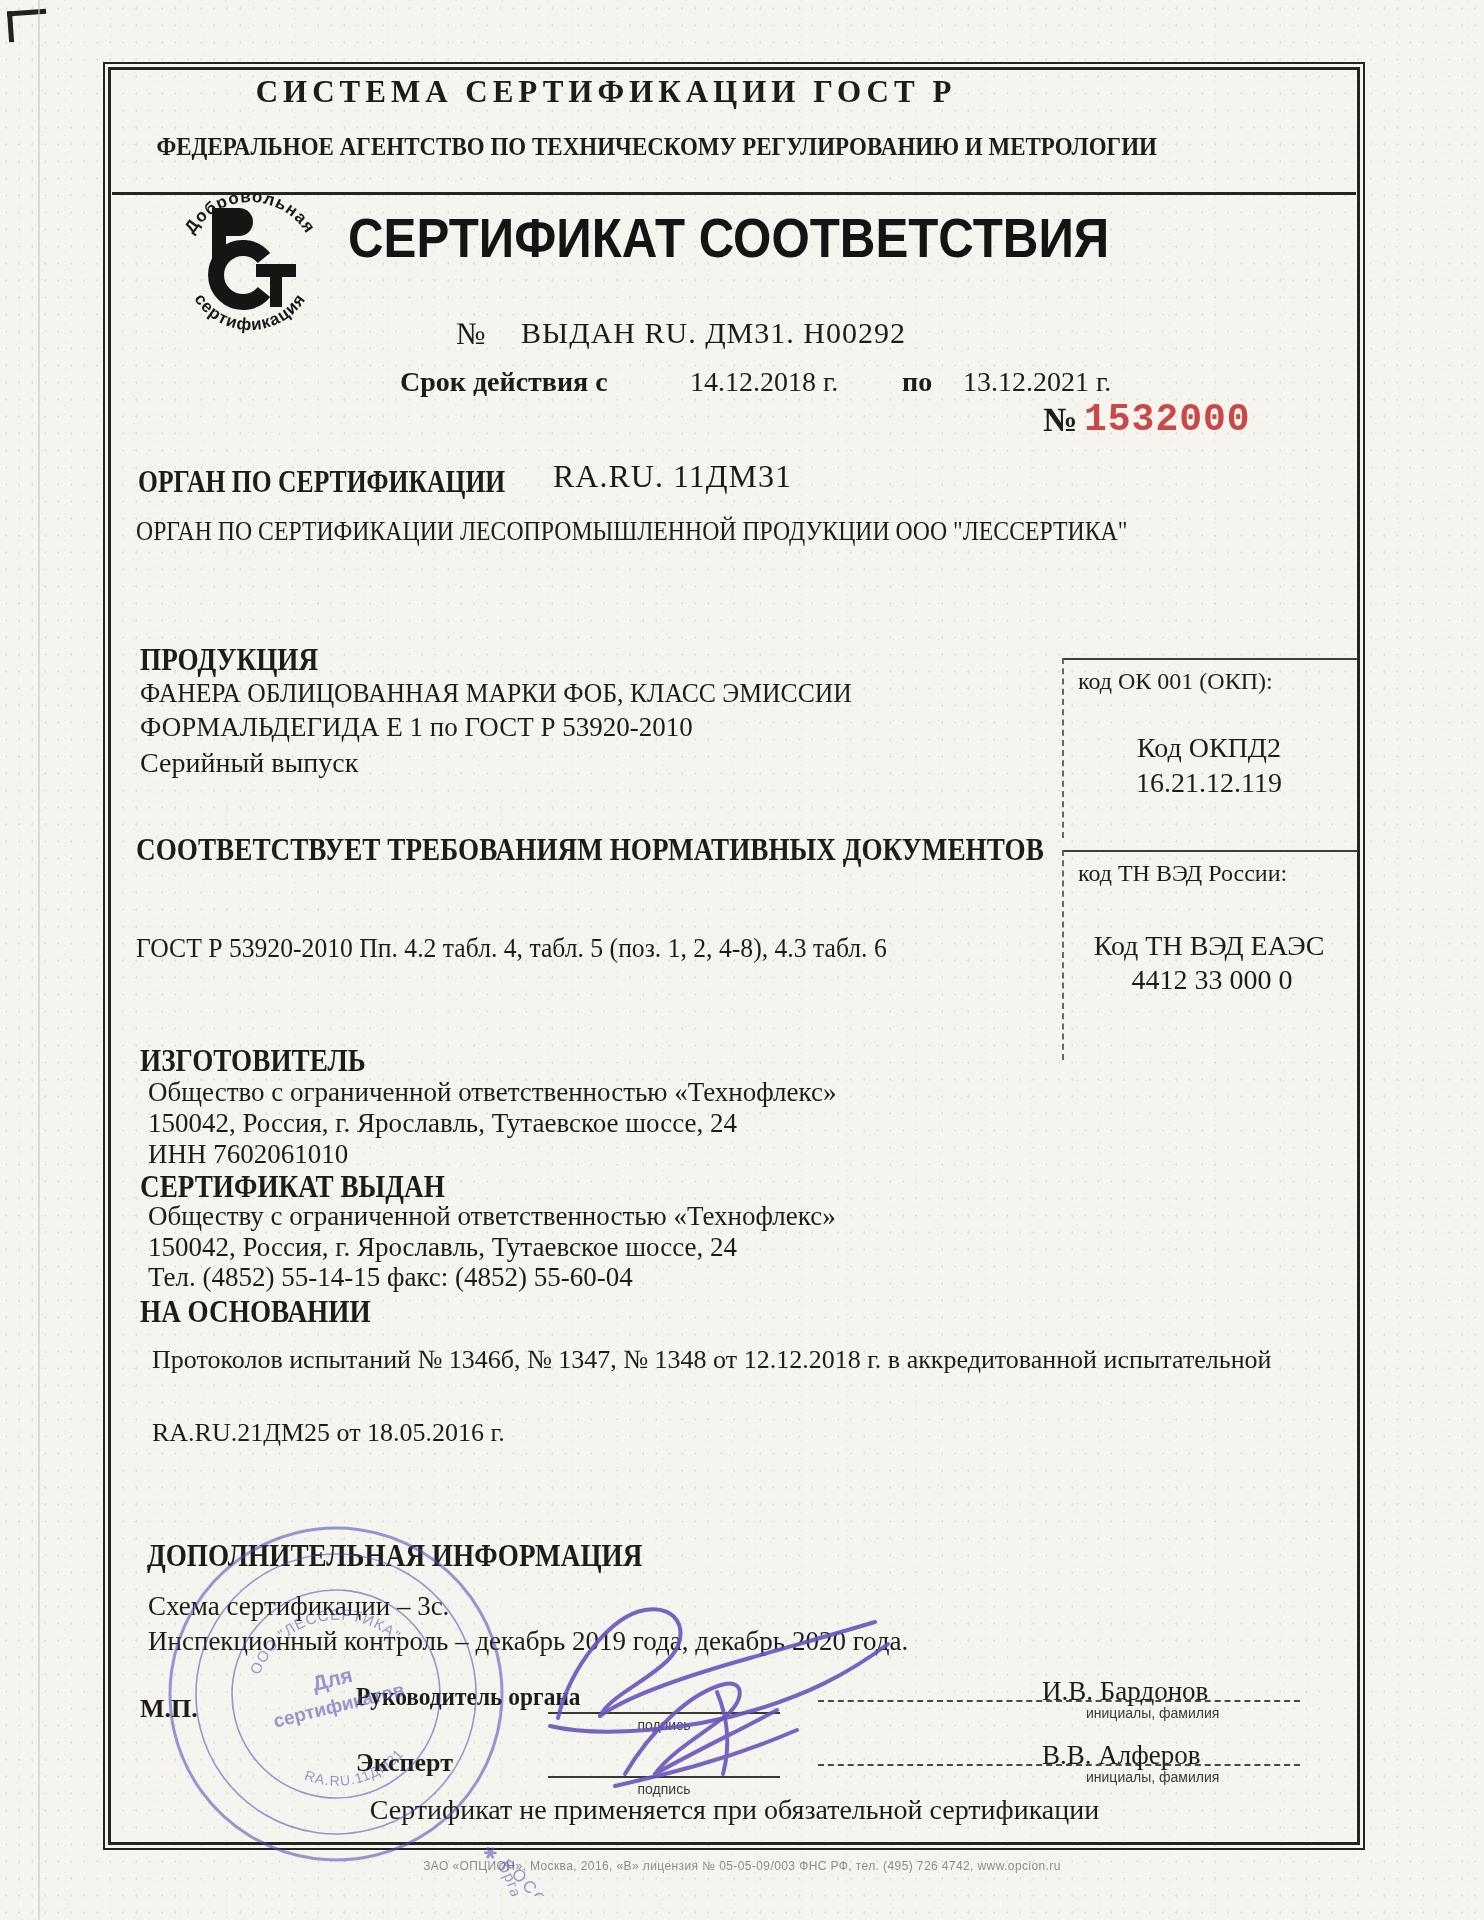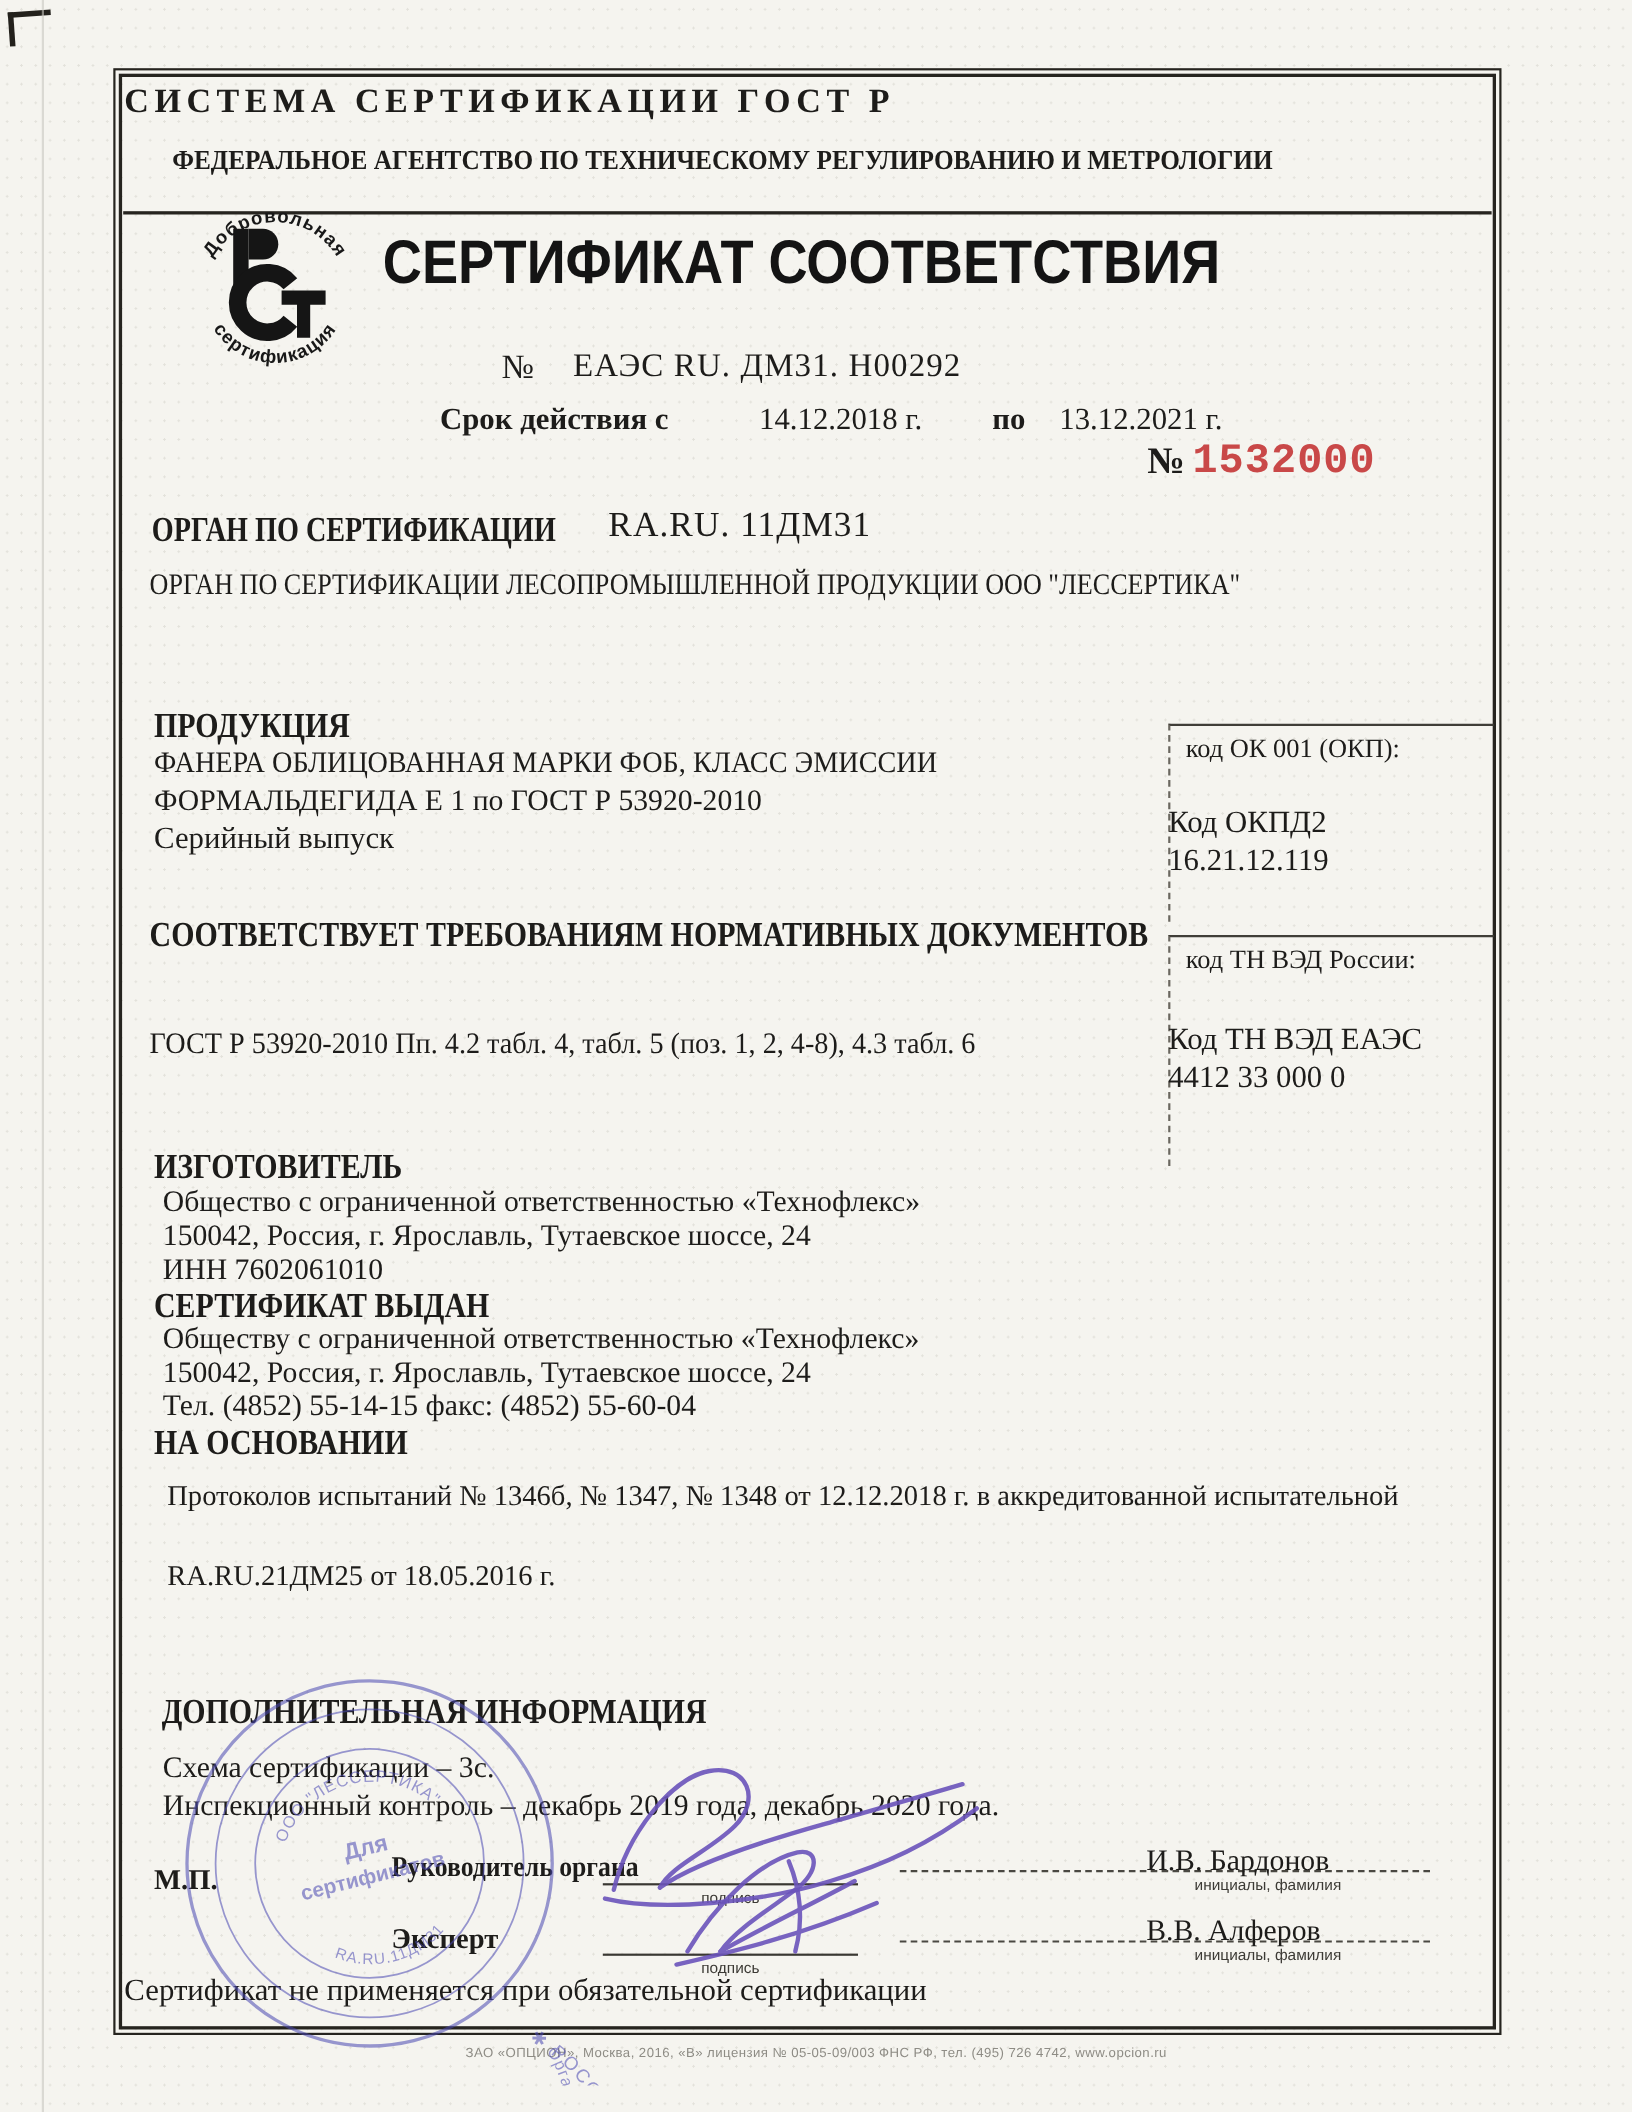--- a/index.html
+++ b/index.html
@@ -11,21 +11,21 @@
         background-size:13px 17px,23px 9px;background-position:0 0,7px 5px}
   .scan-corner{position:absolute;left:8px;top:10px;width:34px;height:26px;
         border-left:5px solid #23211c;border-top:5px solid #23211c;transform:rotate(-4deg)}
   .scan-edge{position:absolute;left:38px;top:0;width:2px;height:100%;background:#c8c6bf;opacity:.6}
   .frame{position:absolute;left:103px;top:62px;width:1258px;height:1784px;border:2px solid #26241f}
   .frame::before{content:"";position:absolute;inset:3px;border:3px solid #26241f}
   .hdr-sep{position:absolute;left:112px;top:192px;width:1244px;height:3px;background:#26241f}
 
   .t{position:absolute;line-height:1.15;white-space:nowrap}
   .b{font-weight:bold}
-  .ctr{}
+  .ctr{text-align:center}
   .sx{display:inline-block;transform-origin:0 50%}
   .sx80{transform:scaleX(.80)} .sx85{transform:scaleX(.85)} .sx88{transform:scaleX(.88)}
   .sx90{transform:scaleX(.90)} .sx92{transform:scaleX(.92)} .sx95{transform:scaleX(.95)}
   .ctr .sx{transform-origin:50% 50%}
 
   .sys-title{left:113px;top:74px;width:986px;font-size:31px;letter-spacing:5px}
   .agency{left:113px;top:133px;width:986px;font-size:25px}
   .rst-logo{position:absolute;left:158px;top:172px;width:184px;height:176px}
   .doc-title{left:348px;top:206px;font-family:Liberation Sans, sans-serif;font-weight:bold;
              font-size:56px;color:#141414}
@@ -128,21 +128,21 @@
       <path d="M 22,-8 A 27,27 0 1 0 22,26" stroke="#151515" stroke-width="16" fill="none"></path>
       <path d="M 14,-2 h 40 v 13 h -14 v 30 h -12 v -30 h -14 z"></path>
     </g>
   </svg>
 
   <div class="t doc-title">
     <span class="sx sx88">СЕРТИФИКАТ СООТВЕТСТВИЯ</span>
   </div>
 
   <div class="t no-sym">№</div>
-  <div class="t no-val">ЕАЭС RU. ДМ31. Н00292</div>
+  <div class="t no-val">ВЫДАН RU. ДМ31. Н00292</div>
 
   <div class="t b srok-label">Срок действия  с</div>
   <div class="t srok-from">14.12.2018 г.</div>
   <div class="t b srok-po">по</div>
   <div class="t srok-to">13.12.2021 г.</div>
 
   <div class="t b red-sym">№</div>
   <div class="t red-val">1532000</div>
 
   <div class="t b org-label">

